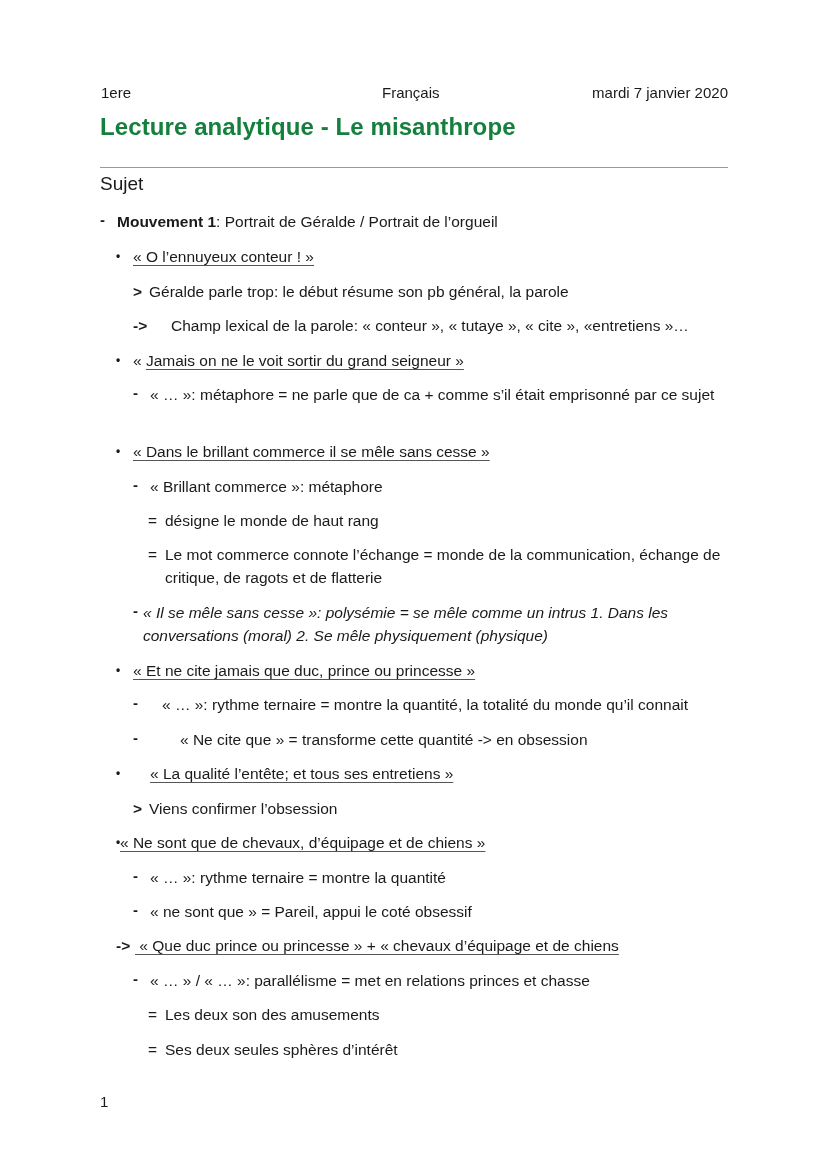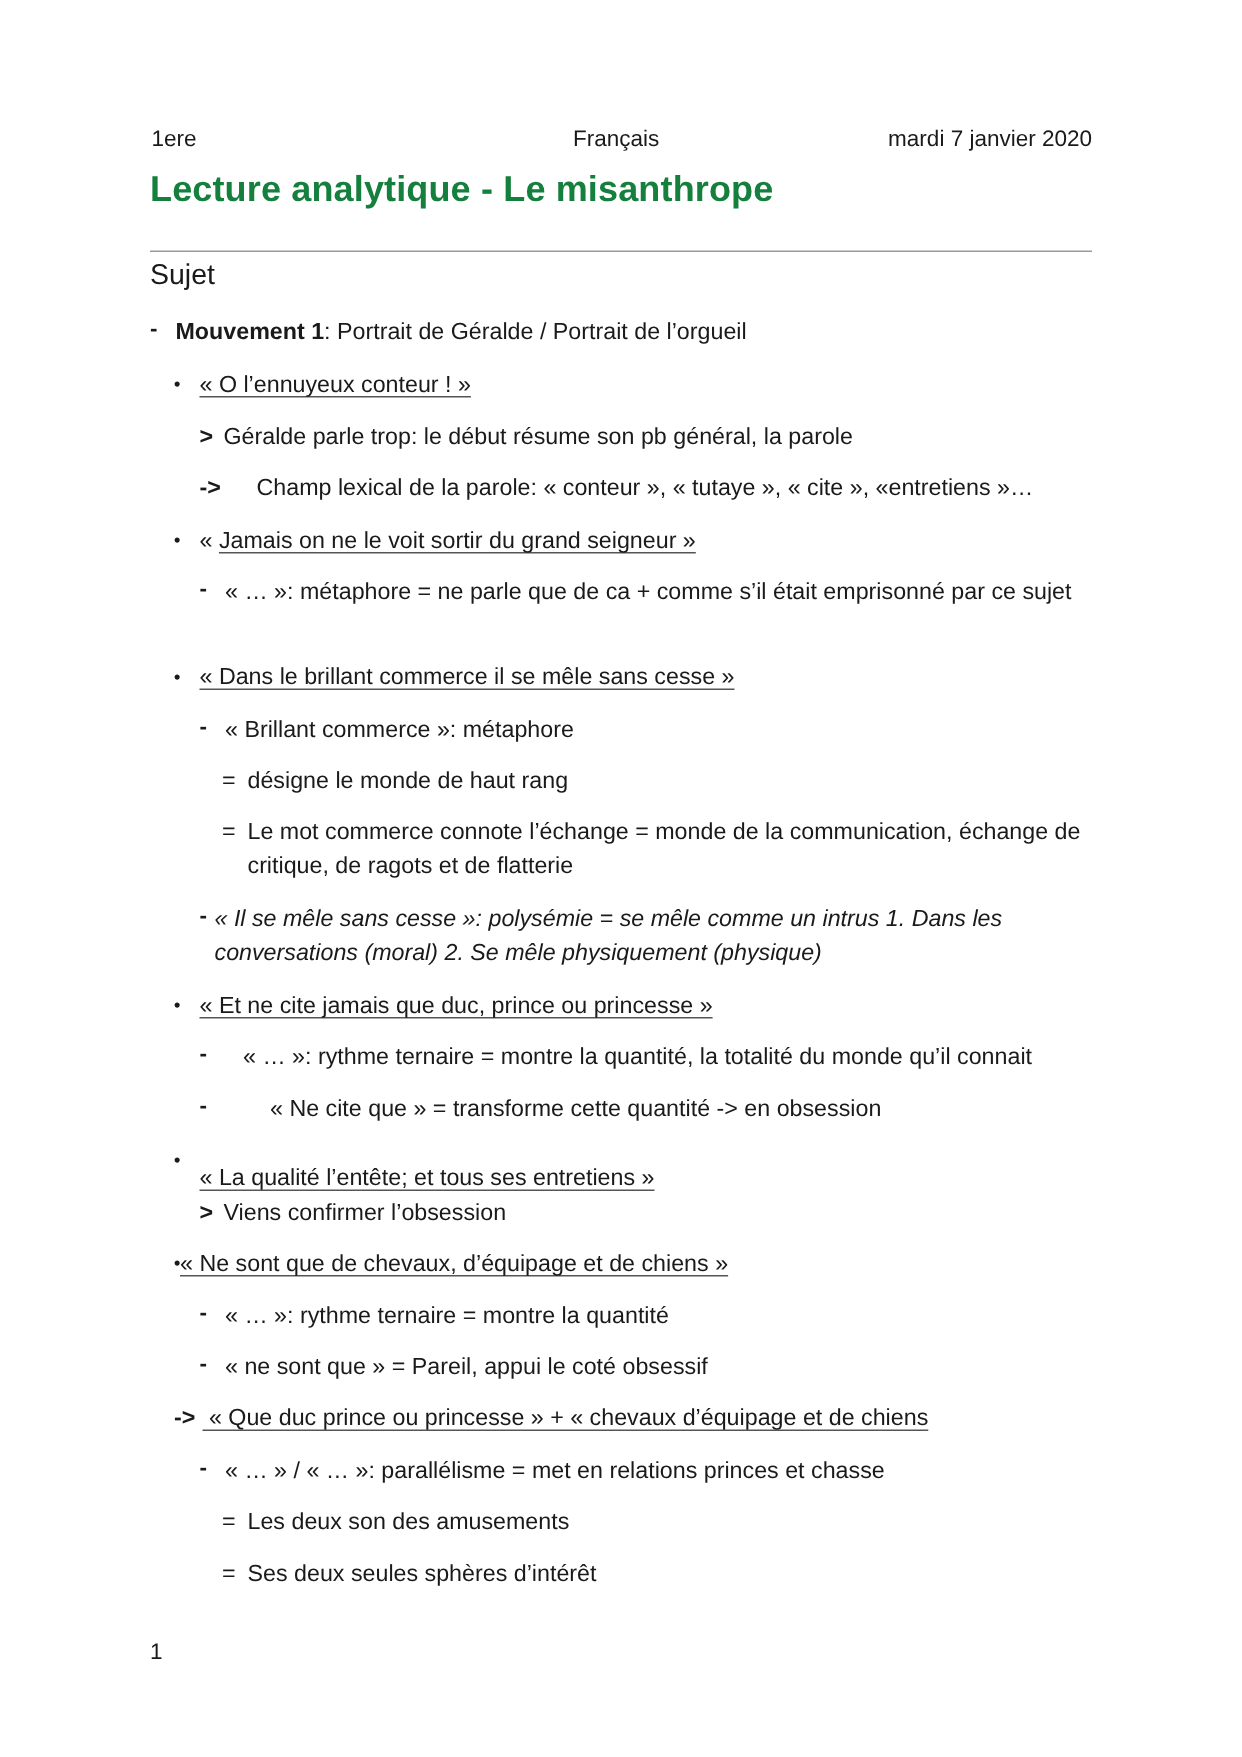--- a/index.html
+++ b/index.html
@@ -109,21 +109,21 @@
   <span class="mk mk-dash" style="left:0; top:-2px;">-</span>
   <span style="position:absolute; left:17px;margin-left:12px;">« … »: rythme ternaire = montre la quantité, la totalité du monde qu’il connait</span>
 </div>
 <div class="line" style="left:133px; top:728px;">
   <span class="mk mk-dash" style="left:0; top:-2px;">-</span>
   <span style="position:absolute; left:17px;margin-left:30px;">« Ne cite que » = transforme cette quantité -&gt; en obsession</span>
 </div>
 
 <div class="line" style="left:116px; top:762px;">
   <span class="mk mk-bullet" style="left:0;">•</span>
-  <span class="u" style="position:absolute; left:17px;margin-top:12px;">« La qualité l’entête; et tous ses entretiens »</span>
+  <span class="u" style="position:absolute; left:34px;">« La qualité l’entête; et tous ses entretiens »</span>
 </div>
 <div class="line" style="left:133px; top:797px;">
   <span class="mk" style="left:0;">&gt;</span>
   <span style="position:absolute; left:16px;">Viens confirmer l’obsession</span>
 </div>
 
 <div class="line" style="left:116px; top:831px;">
   <span class="mk mk-bullet" style="left:0;">•</span>
   <span class="u" style="position:absolute; left:4px;">« Ne sont que de chevaux, d’équipage et de chiens »</span>
 </div>

